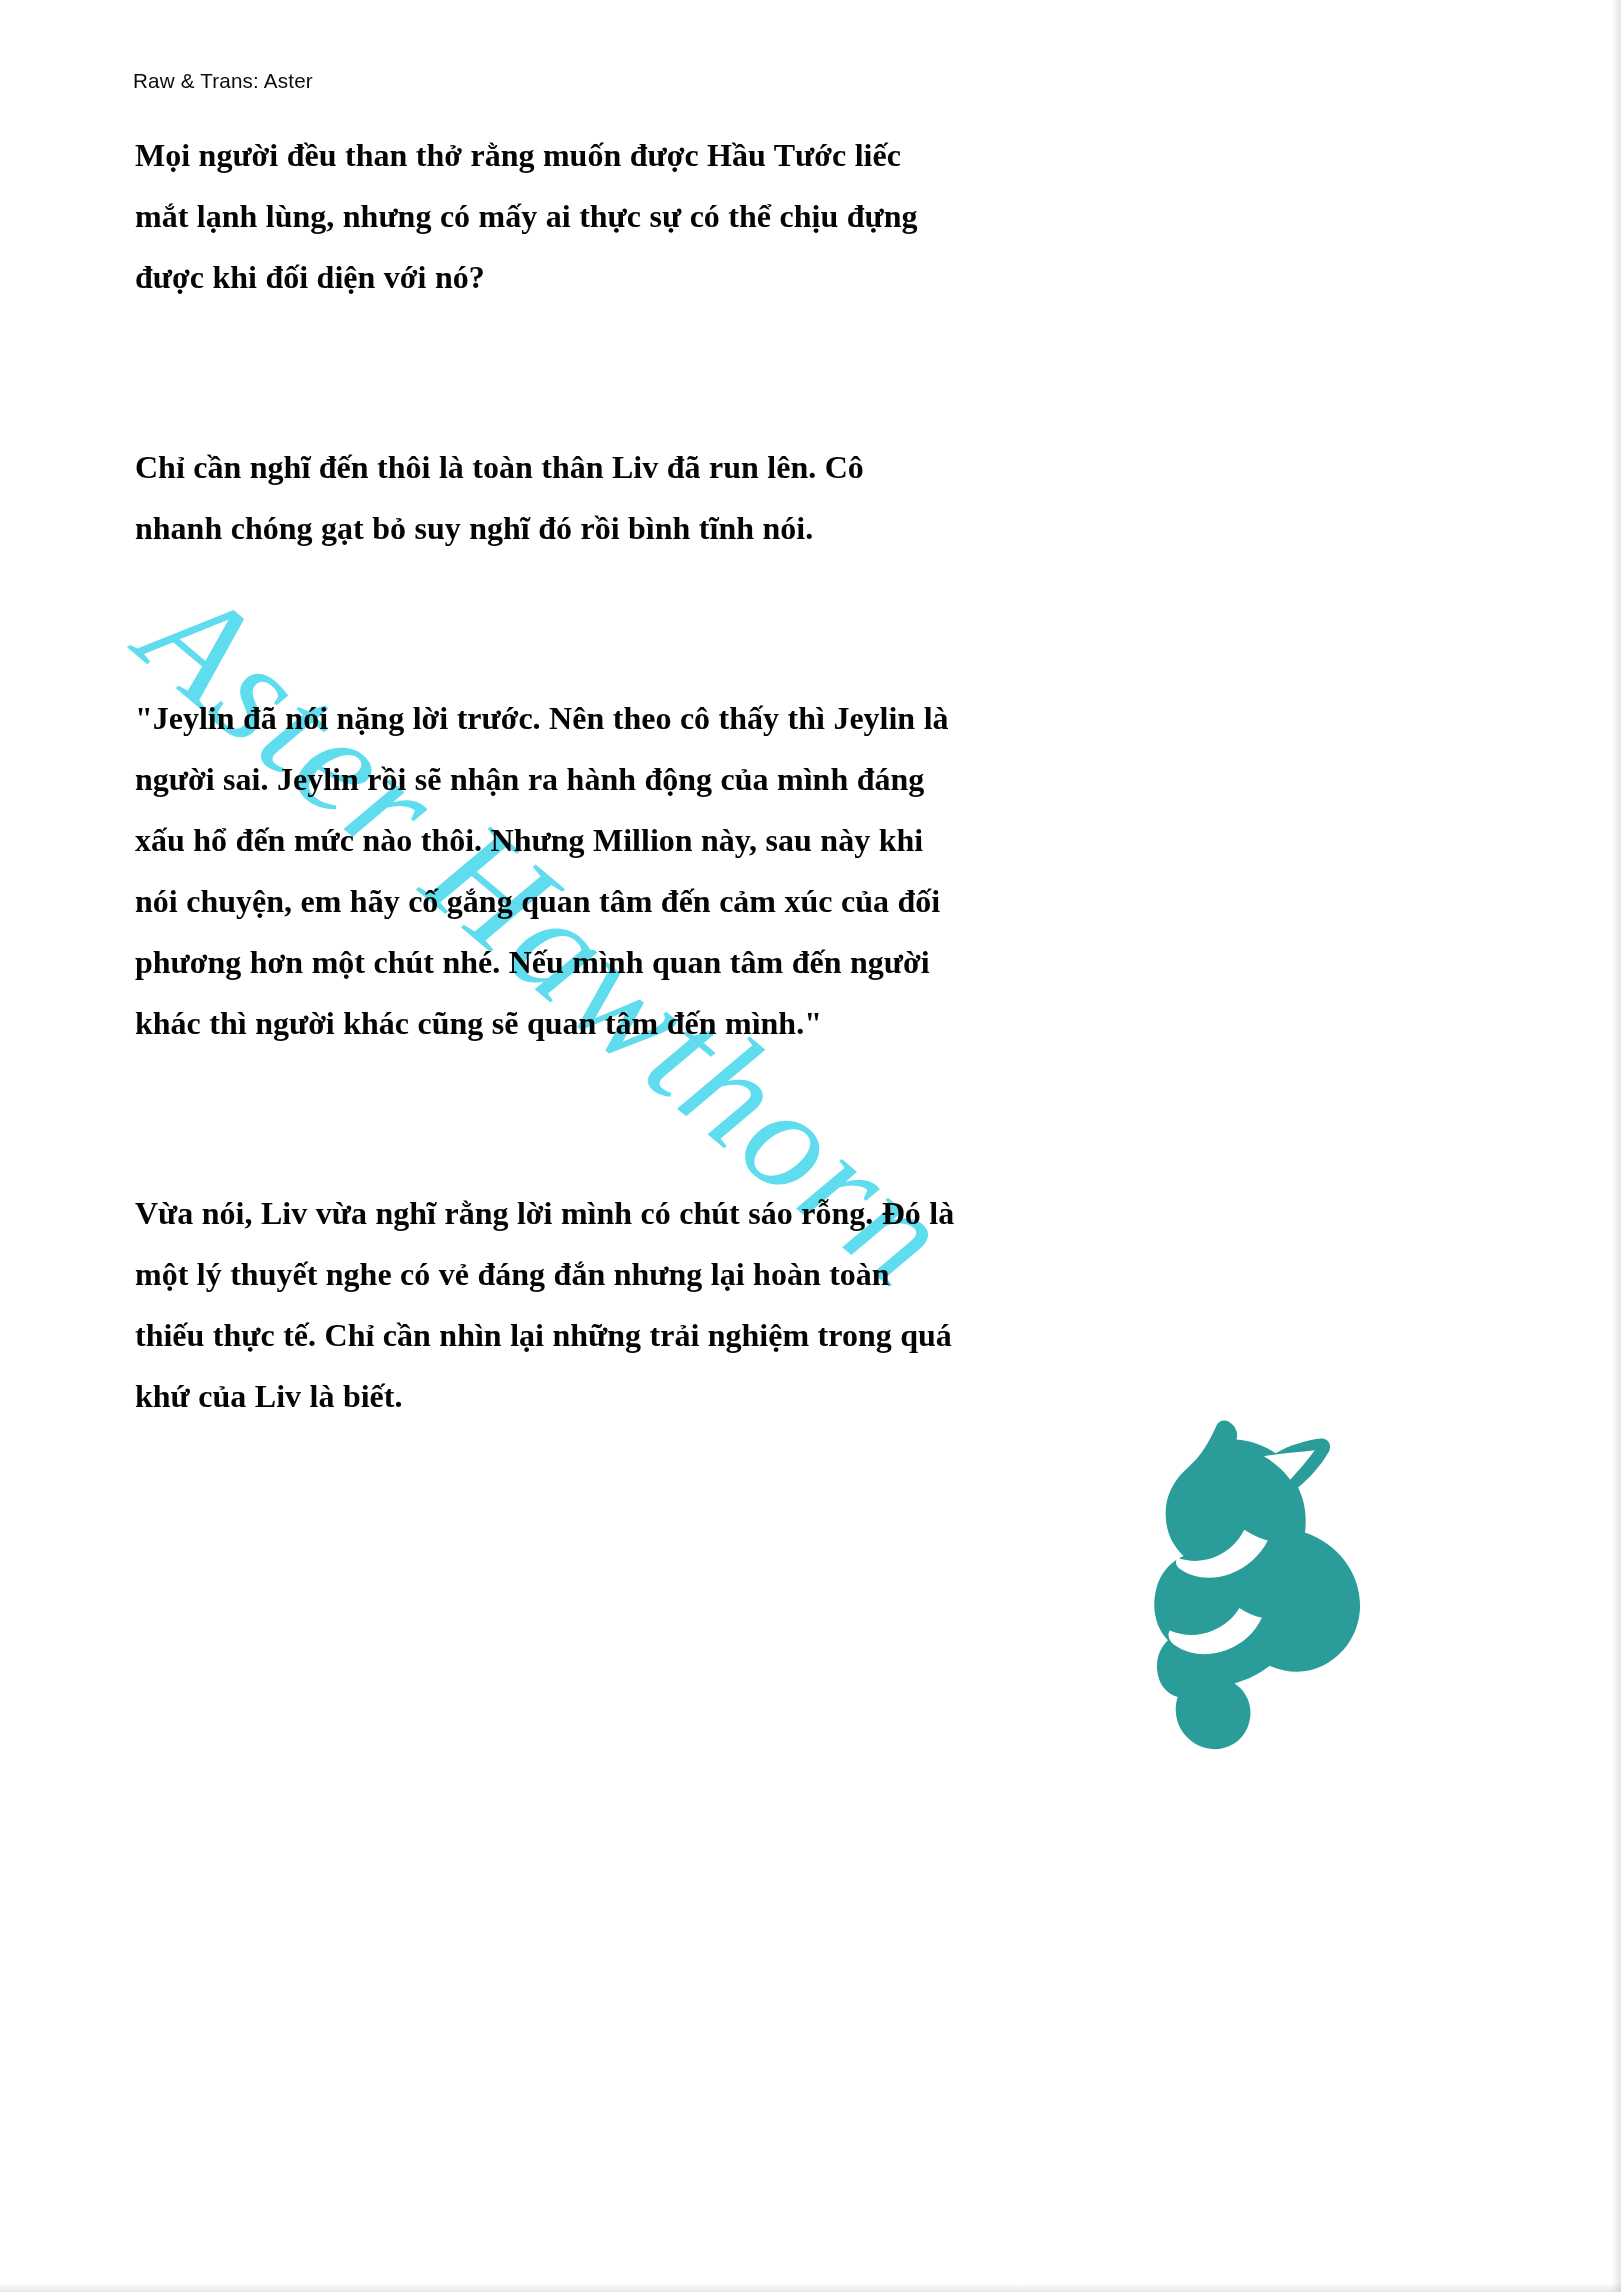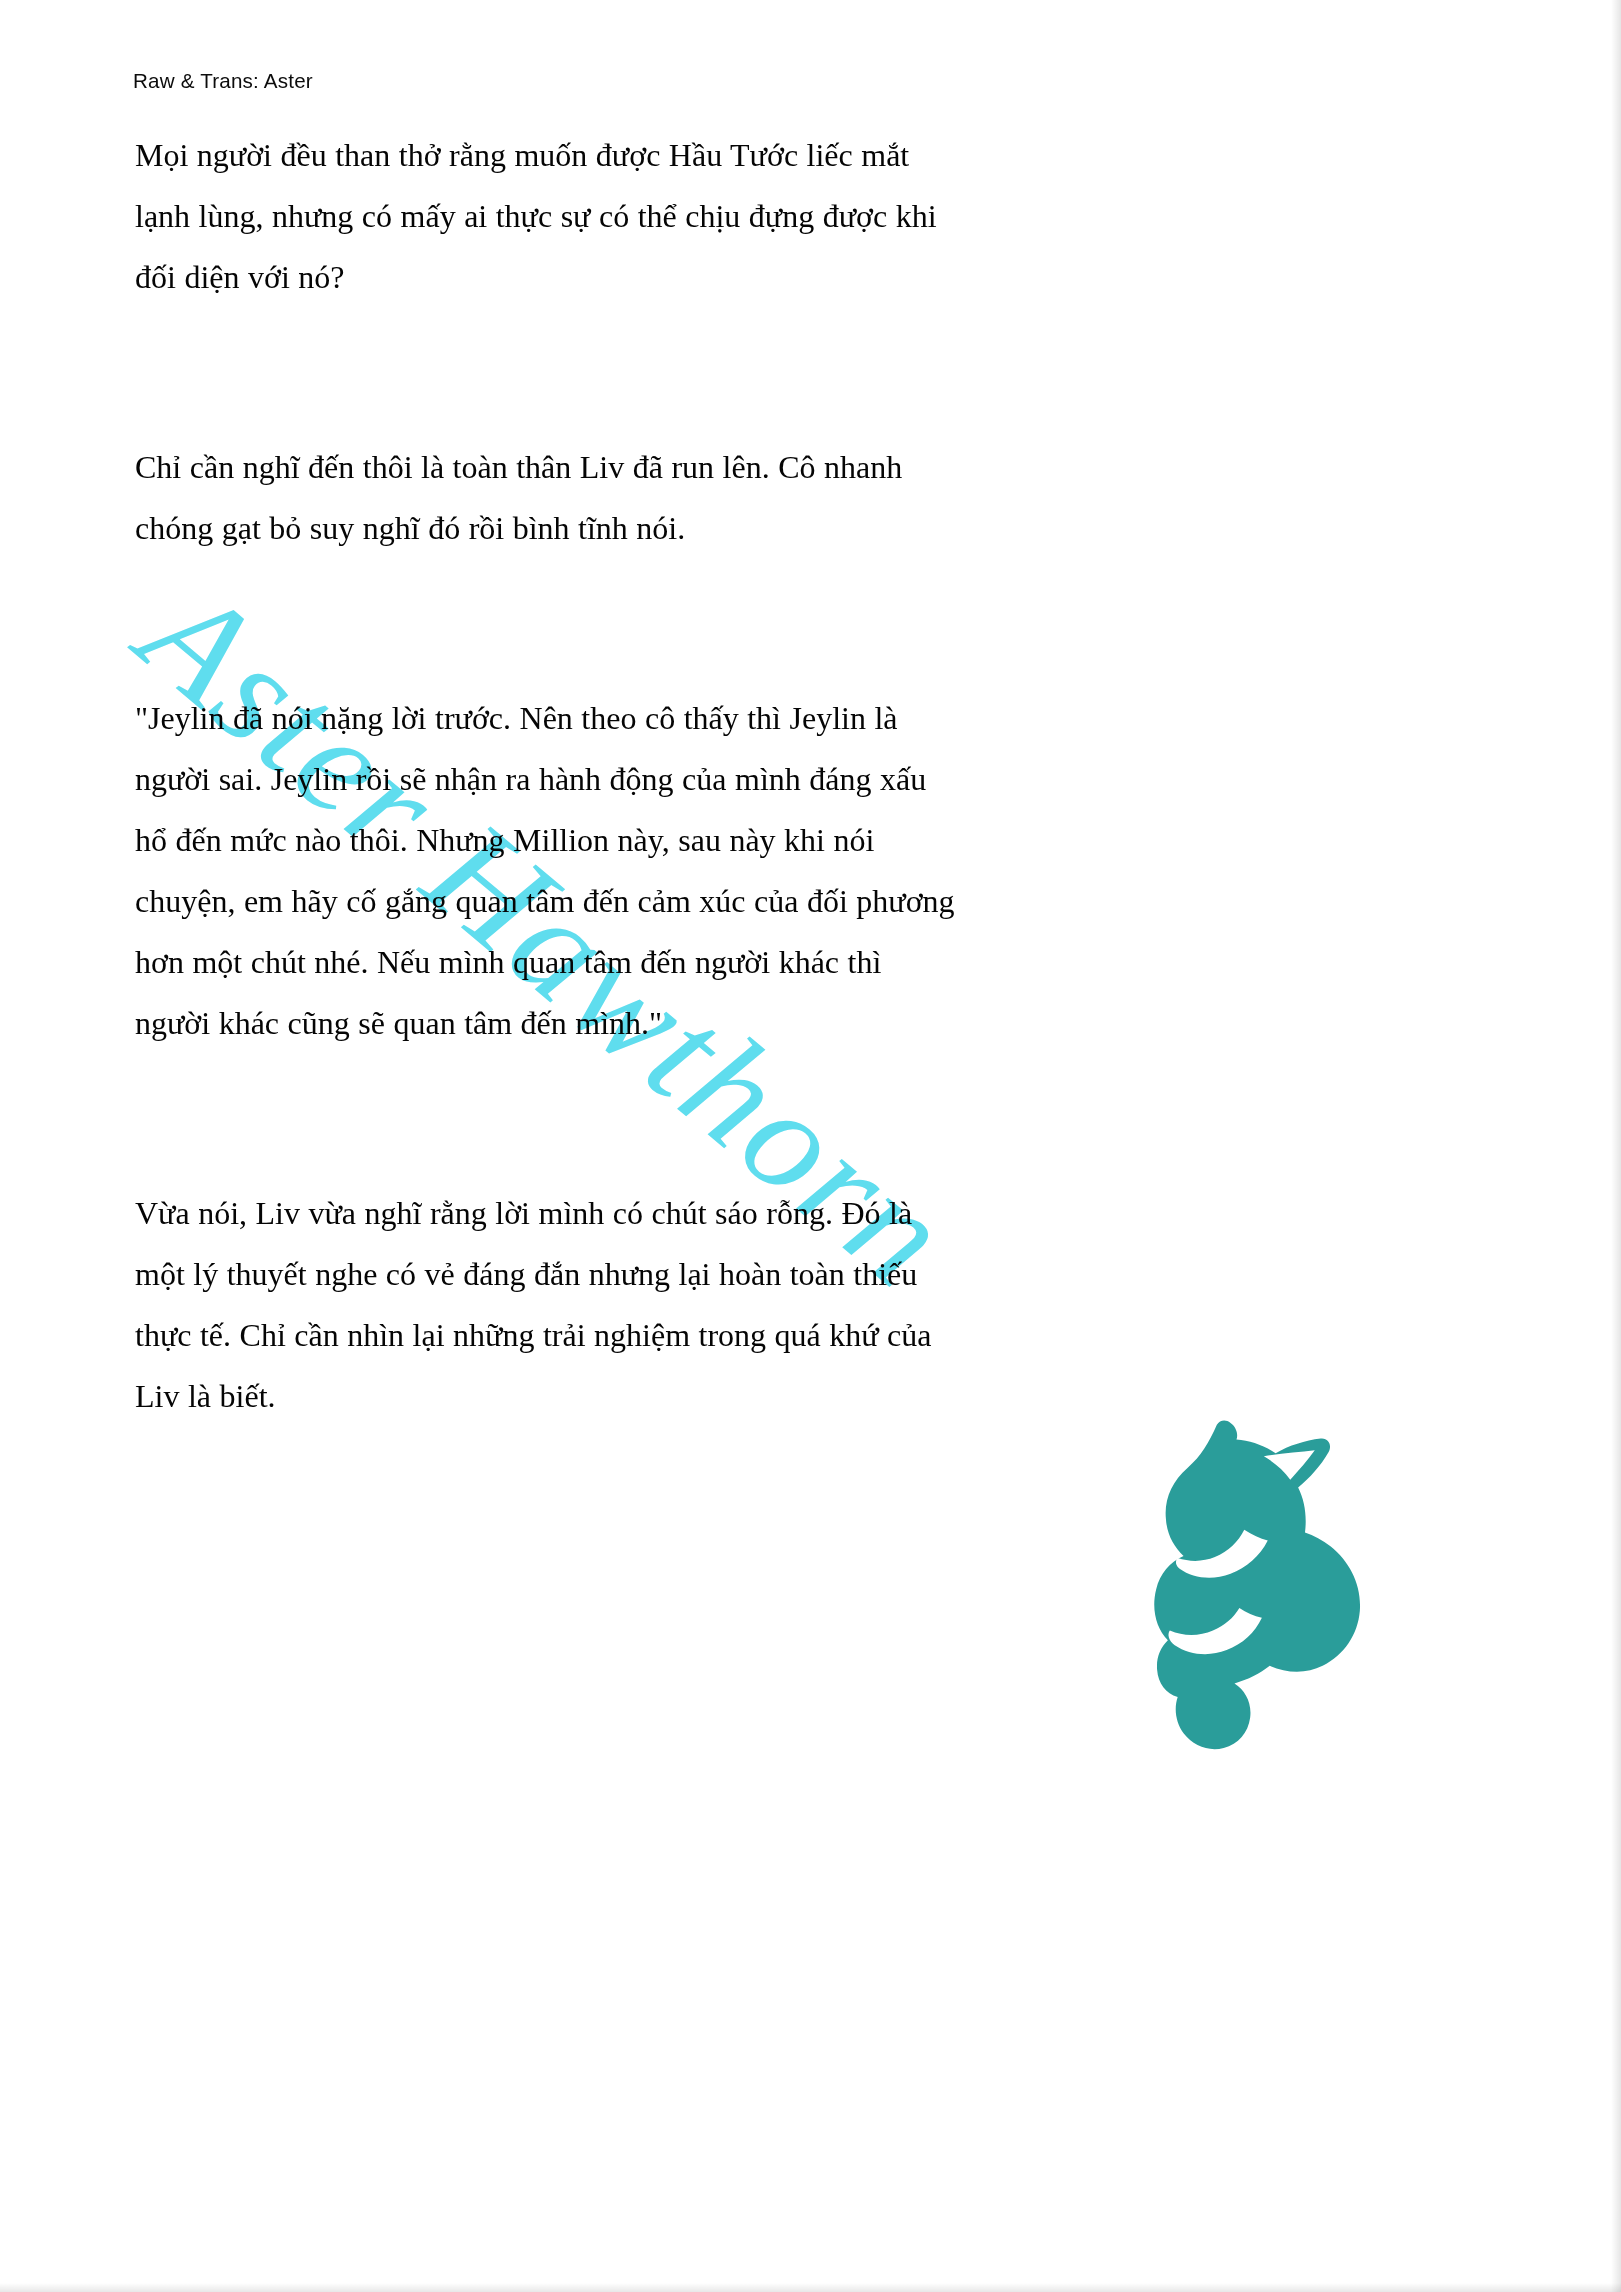--- a/index.html
+++ b/index.html
@@ -53,20 +53,21 @@
     white-space: nowrap;
   }
 
   
   #content {
     position: absolute;
     left: 135px;
     top: 125px;
     width: 821px;
     z-index: 3;
+    font-weight: bold;
   }
   .para {
     margin: 0;
     font-family: "Liberation Serif", "DejaVu Serif", serif;
     font-size: 32px;
     line-height: 61px;
     color: #050505;
     text-align: left;
     word-spacing: 0.5px;
   }

